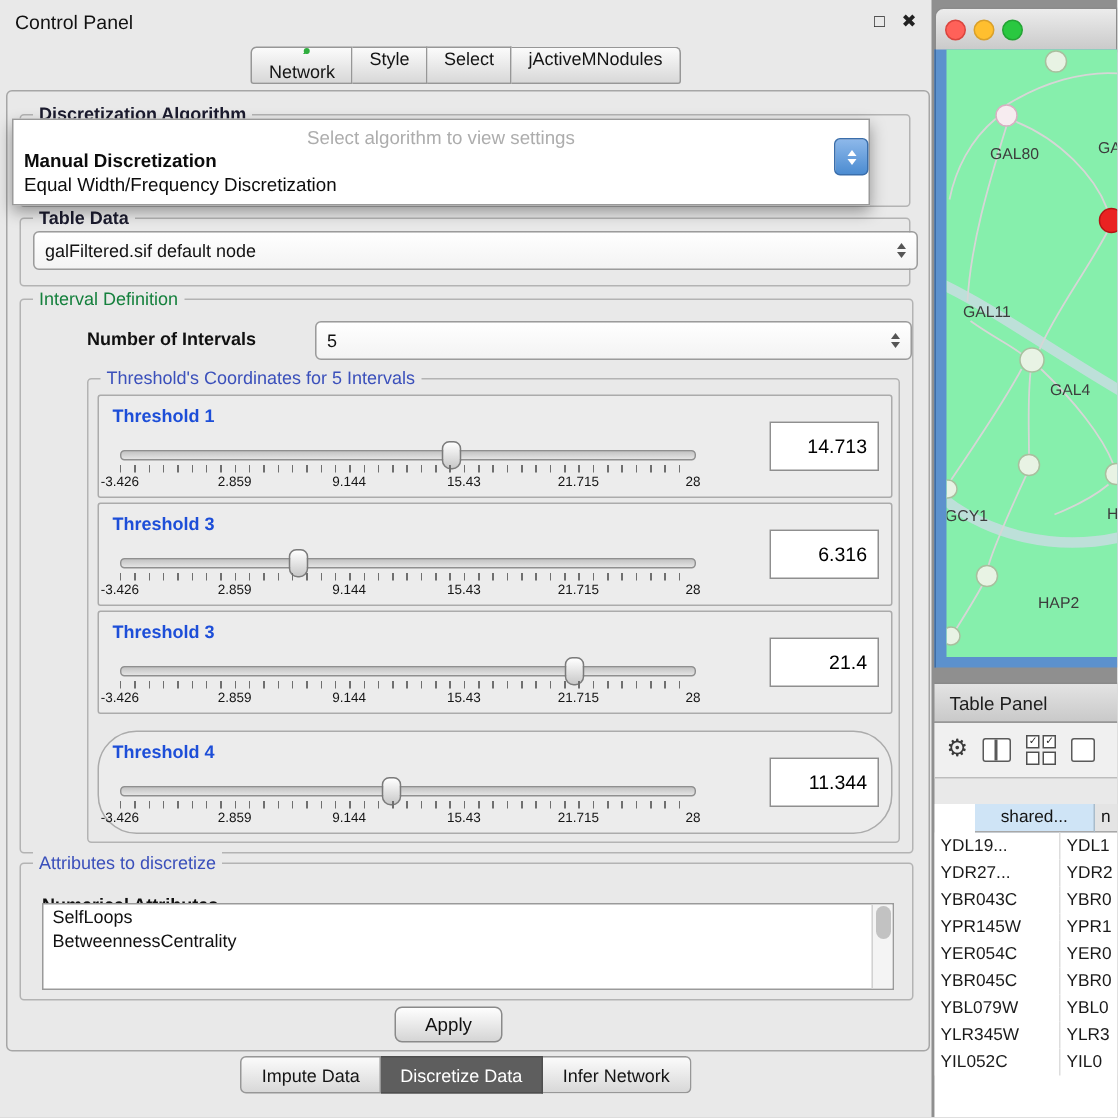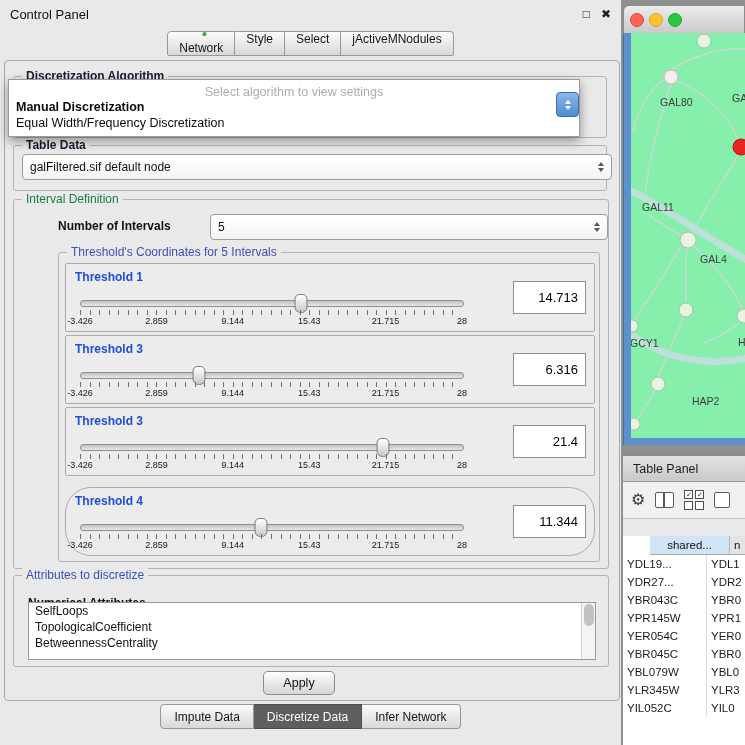--- a/index.html
+++ b/index.html
@@ -229,21 +229,20 @@
             <div class="vbox">11.344</div>
           </div>
         </div>
       </div>
 
       <div class="group" style="left:8px;top:514px;width:594px;height:90px;">
         <div class="gtitle blue">Attributes to discretize</div>
         <div class="label-bold" style="left:14px;top:20px;">Numerical Attributes</div>
         <div class="listbox">
           <div class="list-item">SelfLoops</div>
-          <div class="list-item">TopologicalCoefficient</div>
           <div class="list-item">BetweennessCentrality</div>
           <div class="sb">
               <div class="sbt"></div>
             </div>
         </div>
       </div>
 
       <div class="apply-btn">Apply</div>
     </div>
 

